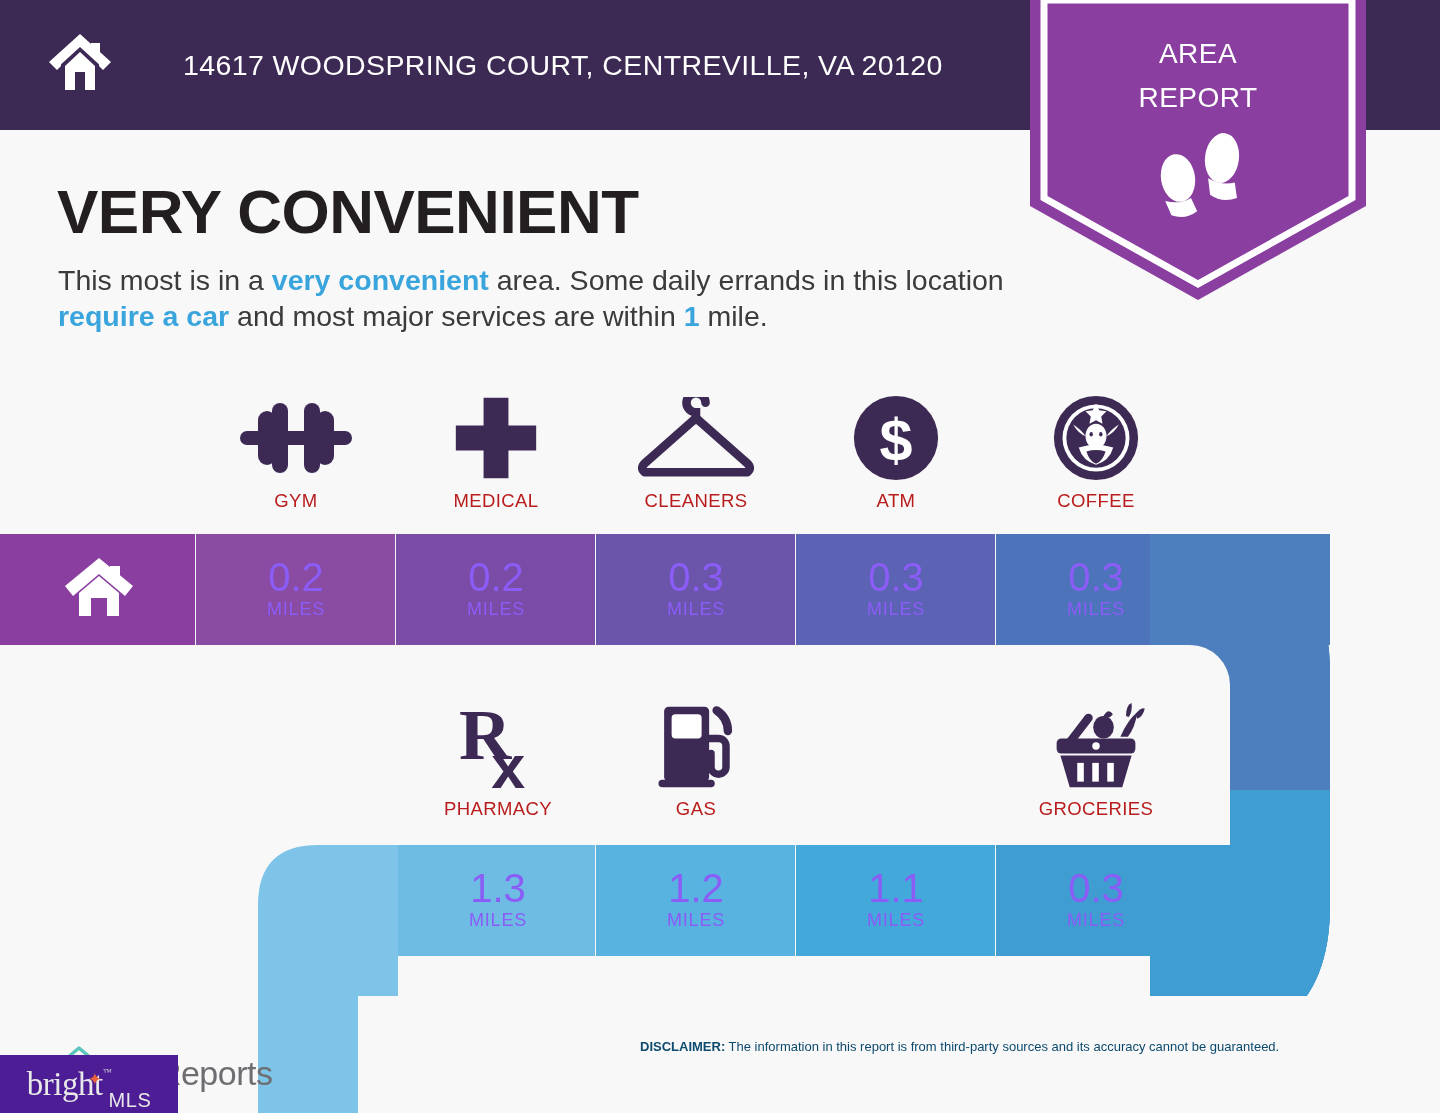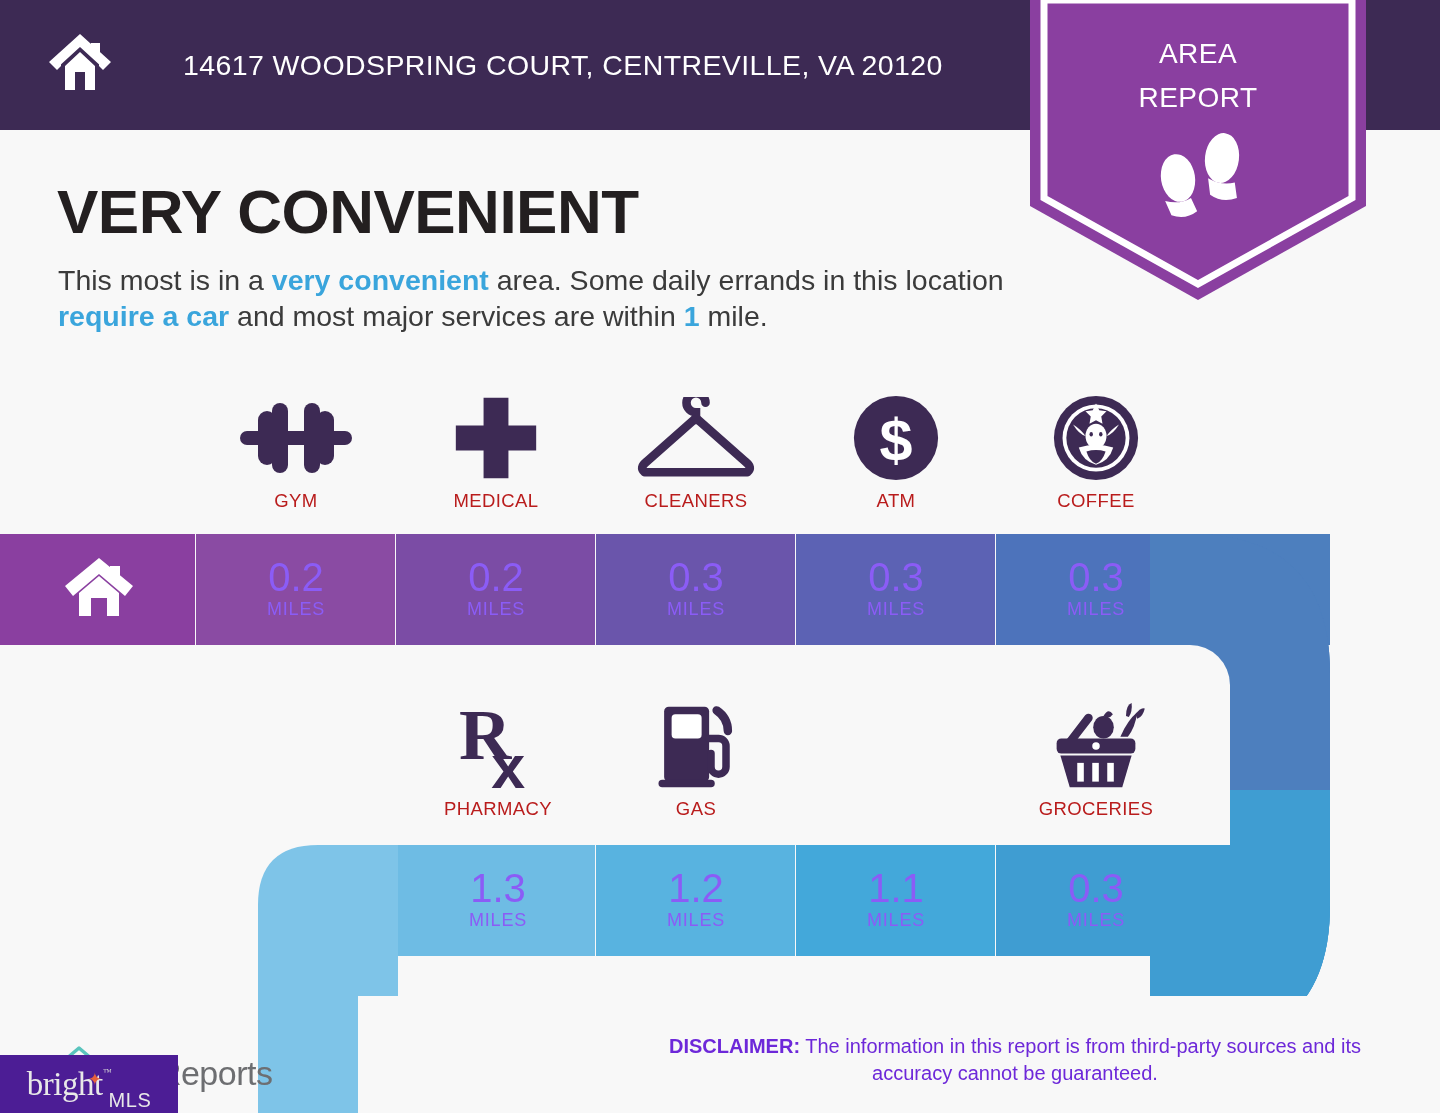--- a/index.html
+++ b/index.html
@@ -134,24 +134,23 @@
   .lr-text {
     font-size: 34px;
     color: #6d6e71;
     letter-spacing: -0.5px;
     margin-top: 26px;
   }
   .disclaimer {
     position: absolute;
     left: 640px; top: 1033px;
     width: 750px;
-    font-size: 20px;
+    font-size: 13px;
     line-height: 27px;
-    color: #6d28d9;
-    text-align: center;
+    color: #0c4a6e;
   }
   .disclaimer b { font-weight: bold; }
 
   .mls-watermark {
     position: absolute;
     left: 0; top: 1055px;
     width: 178px; height: 58px;
     background: #4c1d95;
     display: flex;
     align-items: center;

